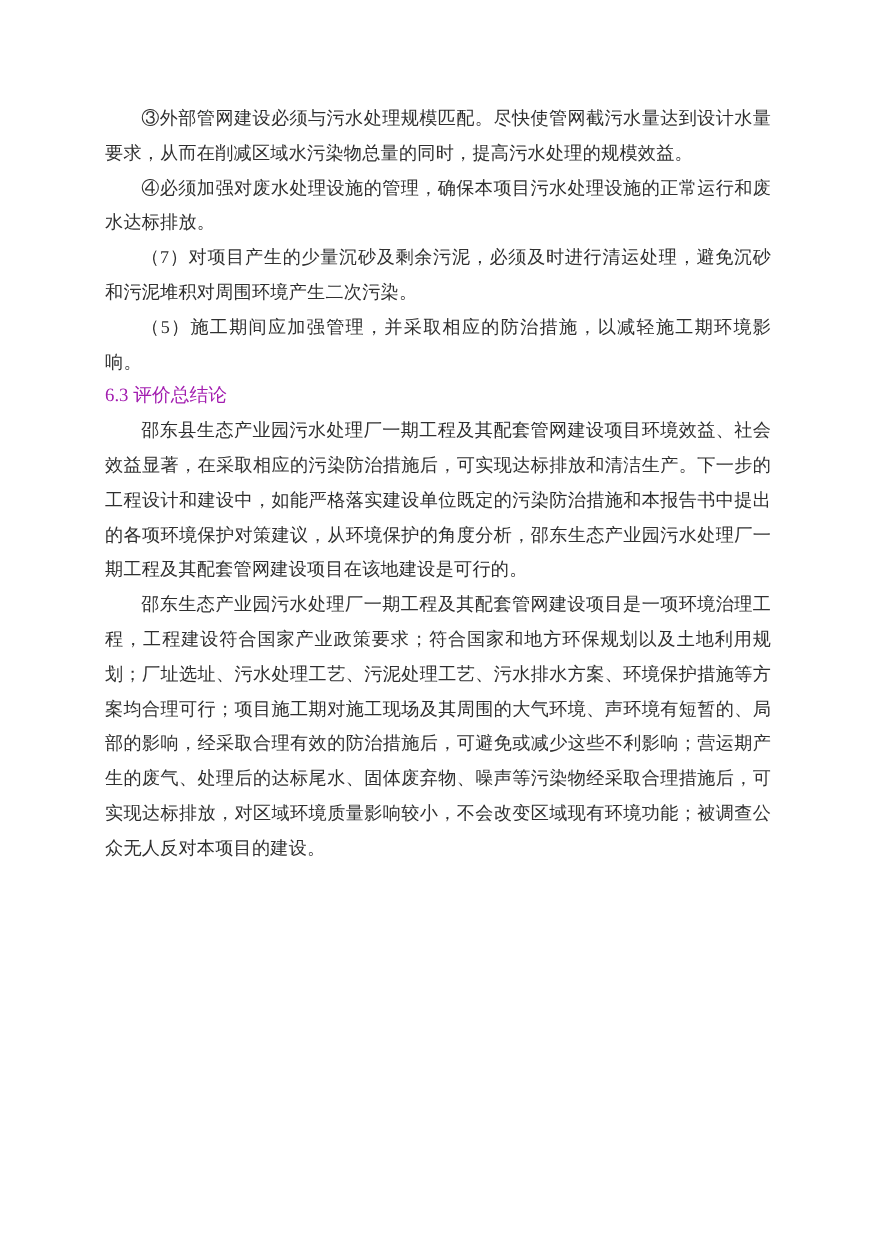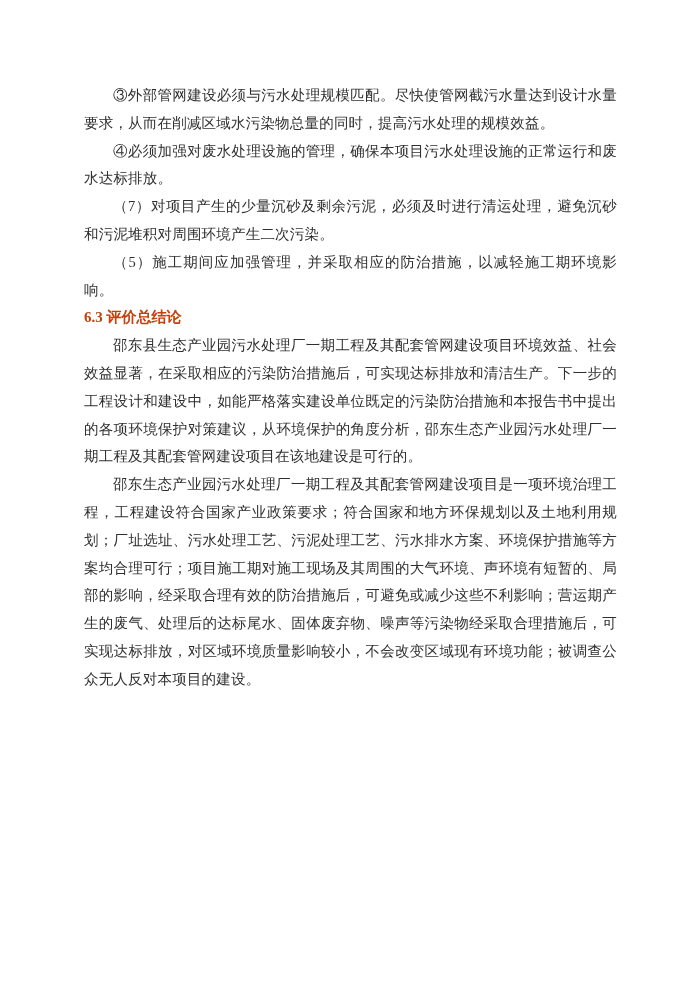--- a/index.html
+++ b/index.html
@@ -29,22 +29,22 @@
     text-align: justify;
     text-justify: inter-ideograph;
     text-indent: 2em;
     word-break: break-all;
     letter-spacing: 0.2px;
   }
   .content h2 {
     margin: 0;
     font-size: 15px;
     line-height: 27.8px;
-    font-weight: bold;
-    color: #c2410c;
+    font-weight: normal;
+    color: #a21caf;
     text-indent: 0;
   }
   sup.m3 {
     font-size: 9.5px;
     line-height: 0;
     vertical-align: super;
     margin: 0 2px 0 1px;
   }
   .page-number {
     position: absolute;

